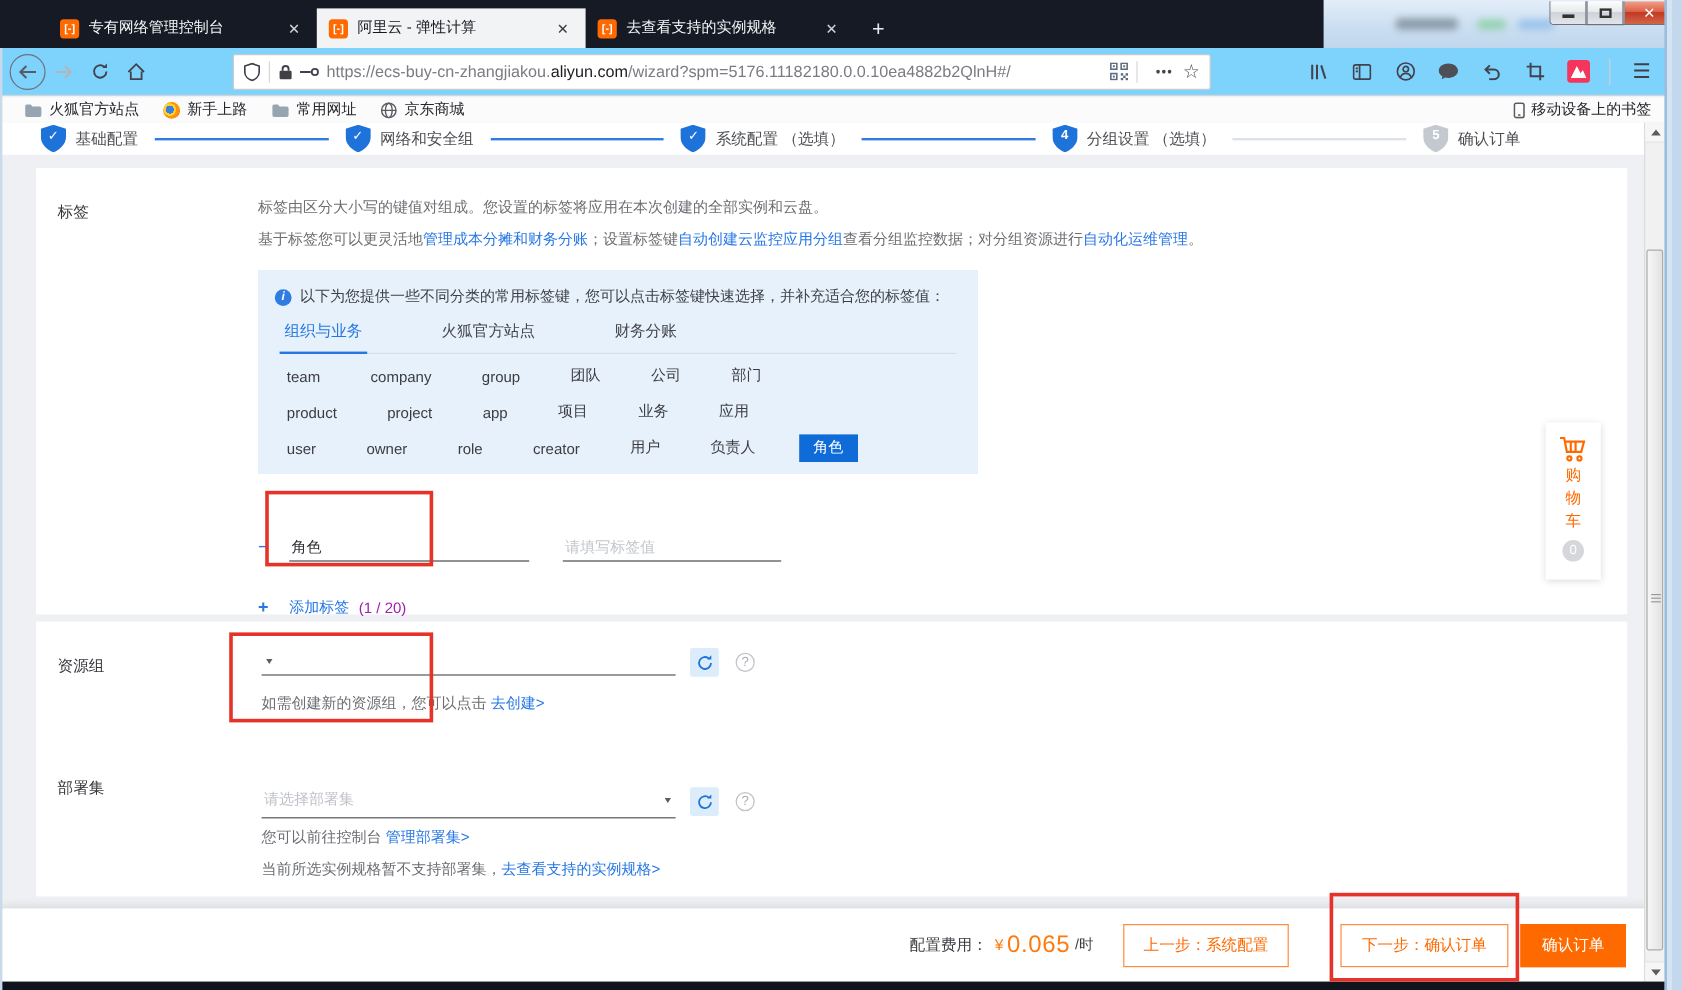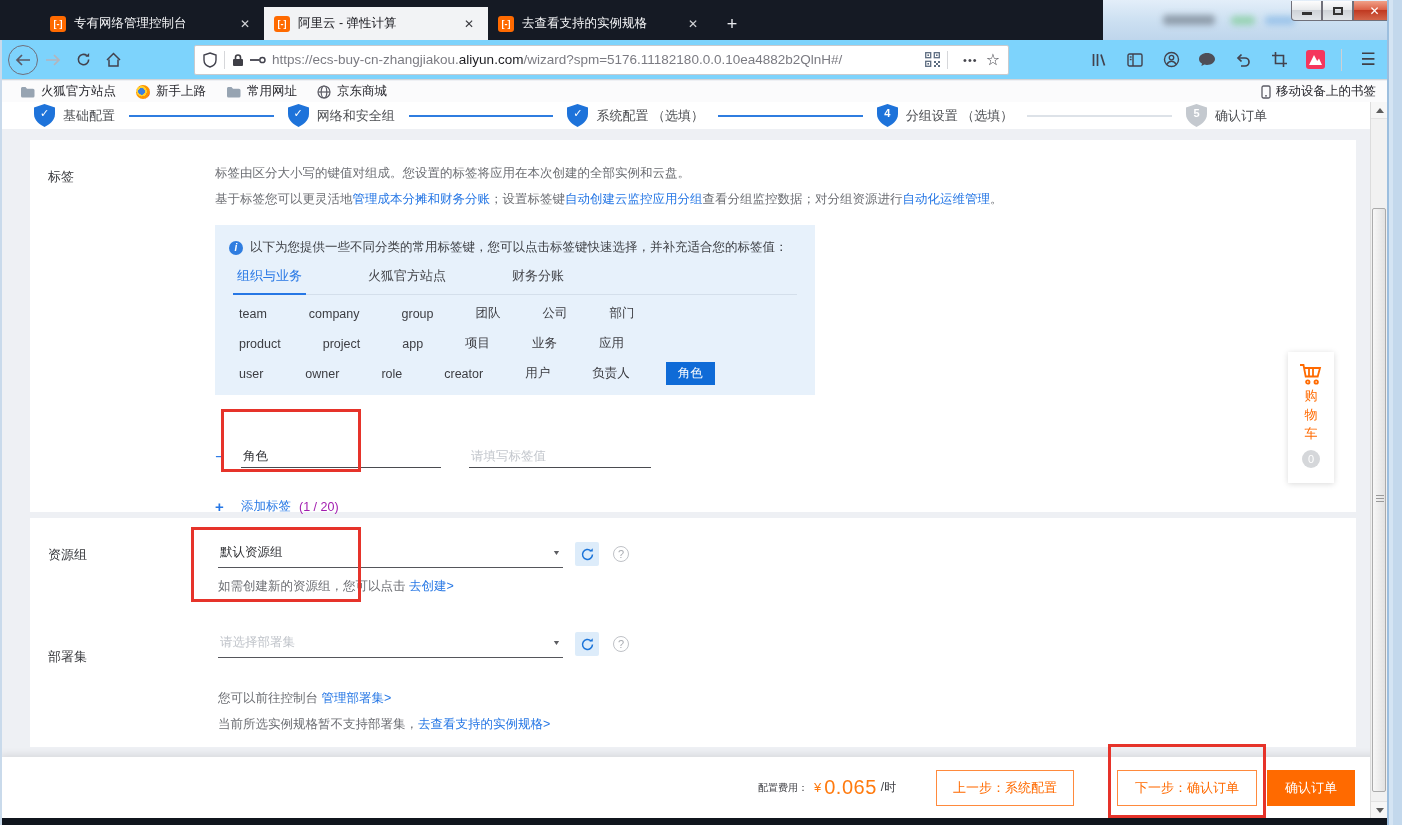--- a/index.html
+++ b/index.html
@@ -128,21 +128,21 @@
   .sq-refresh { width:24px; height:24px; background:#ddecfa; border-radius:2px; margin-left:12px;
                 display:flex; align-items:center; justify-content:center; }
   .help { width:16px; height:16px; border:1px solid #bfc2c7; border-radius:50%; color:#a9acb2;
           font-size:11px; display:flex; align-items:center; justify-content:center; margin-left:14px; }
   .hintline { position:absolute; left:188px; font-size:12.5px; color:#6c6e73; }
 
   
   .footerbar { position:absolute; left:0; top:655px; width:1387px; height:61px; background:#fff;
                box-shadow:0 -2px 8px rgba(0,0,0,.10); }
   .price { position:absolute; left:758px; top:0; height:61px; display:flex; align-items:center; }
-  .price .plabel { font-size:10px; color:#3c3d42; }
+  .price .plabel { font-size:13px; color:#3c3d42; }
   .price .cur { color:#ff7a0e; font-size:13px; margin:0 3px 0 6px; }
   .price .amount { color:#ff7a0e; font-size:20px; letter-spacing:.5px; }
   .price .unit { font-size:12px; color:#3c3d42; margin-left:4px; }
   .fbtn { position:absolute; top:13px; height:36px; font-size:13px; display:flex; align-items:center;
           justify-content:center; cursor:default;font-family:Liberation Serif, serif; }
   .fbtn.outline { border:1px solid #ff8a3d; color:#ff6a00; background:#fff; }
   .fbtn.solid { background:#ff6a00; color:#fff; border:1px solid #ff6a00; }
   .btn-prev { left:936px; width:138px; }
   .btn-next { left:1117px; width:140px; }
   .btn-confirm { left:1267px; width:88px; }
@@ -484,39 +484,38 @@
         <span class="plus">+</span>
         <span class="txt">添加标签</span>
         <span class="cnt">(1 / 20)</span>
       </div>
     </div>
 
     <div class="card res-card">
       <div class="card-label">资源组</div>
       <div class="selectline" style="top:22px">
         <div class="uselect">
-          <span class="sval">默认资源组</span>
           <span class="arr">▼</span>
         </div>
         <div class="sq-refresh">
           <svg width="15" height="15" viewBox="0 0 16 16">
               <path d="M13.3 8a5.3 5.3 0 1 1-1.7-3.9" stroke="#1a73d9" stroke-width="1.6" fill="none"></path>
               <path d="M13.6 1.2v3.6h-3.6z" fill="#1a73d9"></path>
             </svg>
         </div>
         <div class="help">?</div>
       </div>
       <div class="hintline" style="top:60px">
         <span>如需创建新的资源组，您可以点击 </span><a class="lnk" href="#">去创建&gt;</a>
       </div>
     </div>
 
     <div class="card dep-card">
       <div class="card-label">部署集</div>
-      <div class="selectline" style="top:10px">
+      <div class="selectline" style="top:34px">
         <div class="uselect">
           <span class="sval ph">请选择部署集</span>
           <span class="arr">▼</span>
         </div>
         <div class="sq-refresh">
           <svg width="15" height="15" viewBox="0 0 16 16">
               <path d="M13.3 8a5.3 5.3 0 1 1-1.7-3.9" stroke="#1a73d9" stroke-width="1.6" fill="none"></path>
               <path d="M13.6 1.2v3.6h-3.6z" fill="#1a73d9"></path>
             </svg>
         </div>

